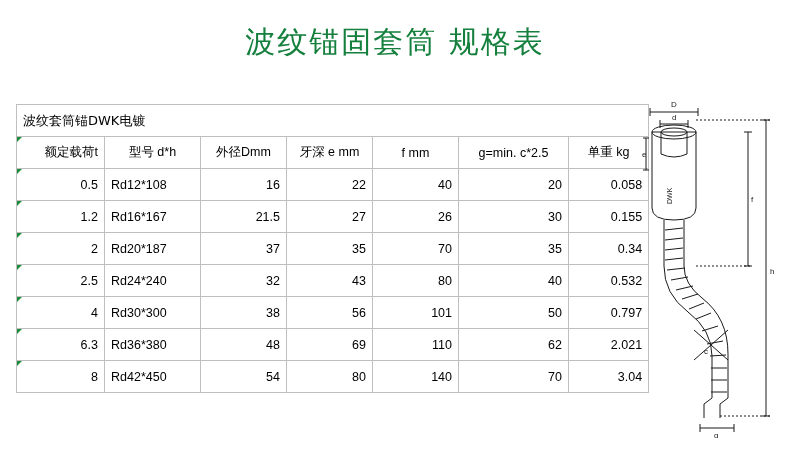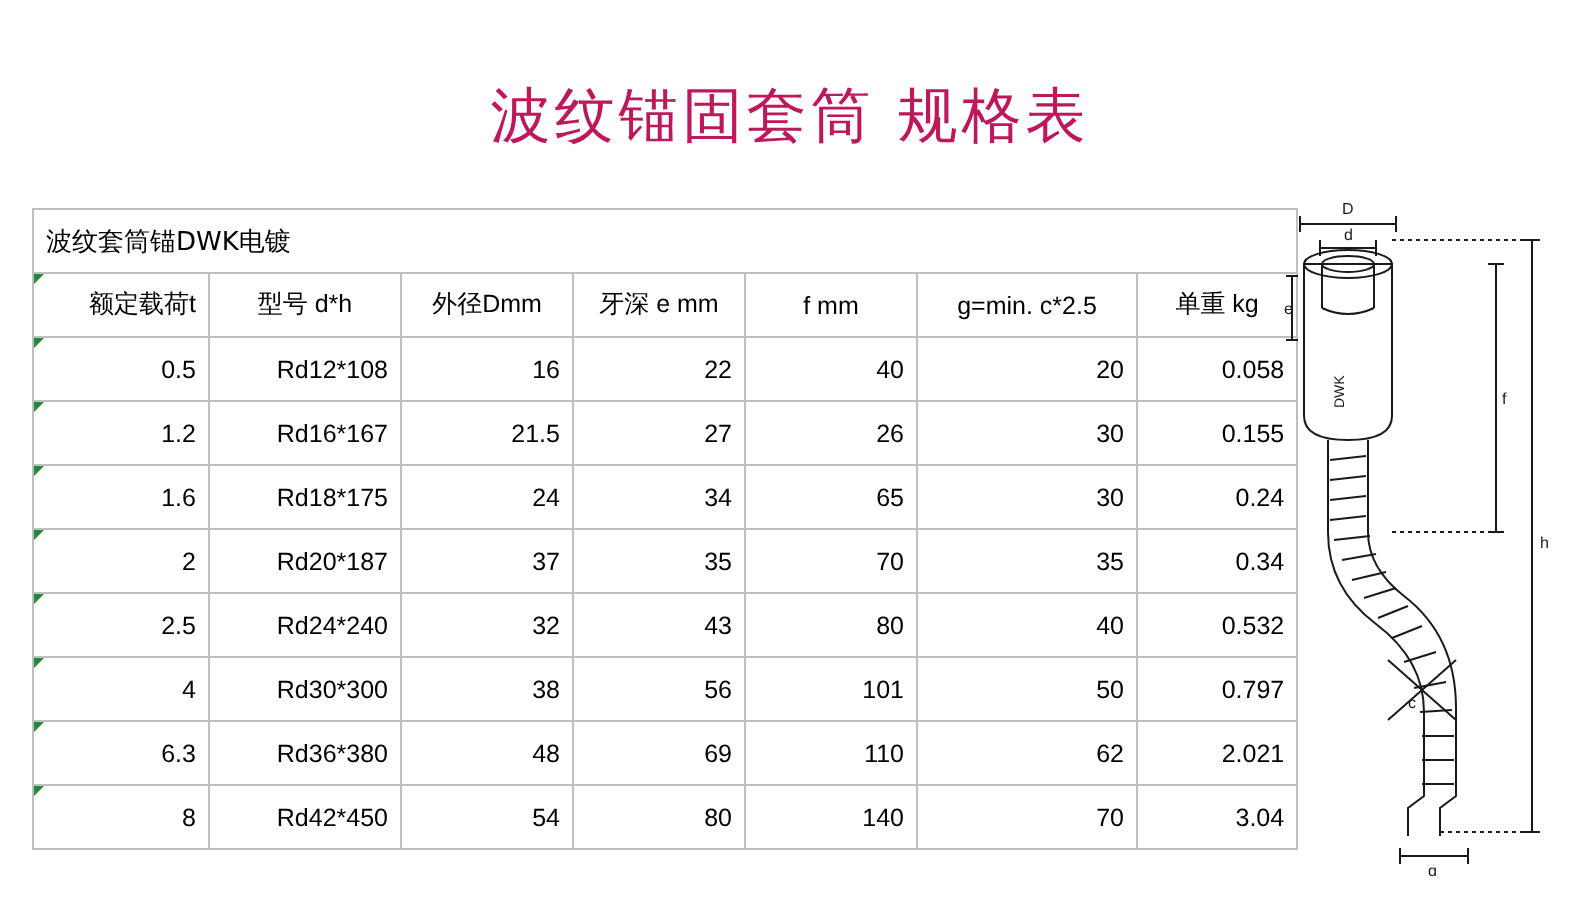--- a/index.html
+++ b/index.html
@@ -14,22 +14,22 @@
     color: #000000;
     overflow: hidden;
     position: relative;
   }
   .page-title {
     text-align: center;
     font-size: 30px;
     font-weight: normal;
     letter-spacing: 2px;
     margin: 0;
-    padding-top: 38px;
-    color: #be185d;
+    padding-top: 22px;
+    color: #15803d;
     font-family: "DejaVu Sans", sans-serif;
   }
   .content {
     position: absolute;
     top: 104px;
     left: 0;
     width: 790px;
   }
   .table-wrap {
     position: absolute;
@@ -62,21 +62,21 @@
     font-size: 12.5px;
   }
   .hdr td.l {
     text-align: right;
   }
   .num {
     text-align: right;
     margin-left: 24px;
   }
   .ctr {
-    text-align: right;
+    text-align: left;
   }
   .mark {
     position: relative;
   }
   .mark::before {
     content: "";
     position: absolute;
     left: 0;
     top: 0;
     width: 0;
@@ -147,29 +147,20 @@
           <td class="num">0.058</td>
         </tr>
         <tr>
           <td class="num mark">1.2</td>
           <td class="ctr">Rd16*167</td>
           <td class="num">21.5</td>
           <td class="num">27</td>
           <td class="num">26</td>
           <td class="num">30</td>
           <td class="num">0.155</td>
-        </tr>
-        <tr>
-          <td class="num mark">1.6</td>
-          <td class="ctr">Rd18*175</td>
-          <td class="num">24</td>
-          <td class="num">34</td>
-          <td class="num">65</td>
-          <td class="num">30</td>
-          <td class="num">0.24</td>
         </tr>
         <tr>
           <td class="num mark">2</td>
           <td class="ctr">Rd20*187</td>
           <td class="num">37</td>
           <td class="num">35</td>
           <td class="num">70</td>
           <td class="num">35</td>
           <td class="num">0.34</td>
         </tr>

